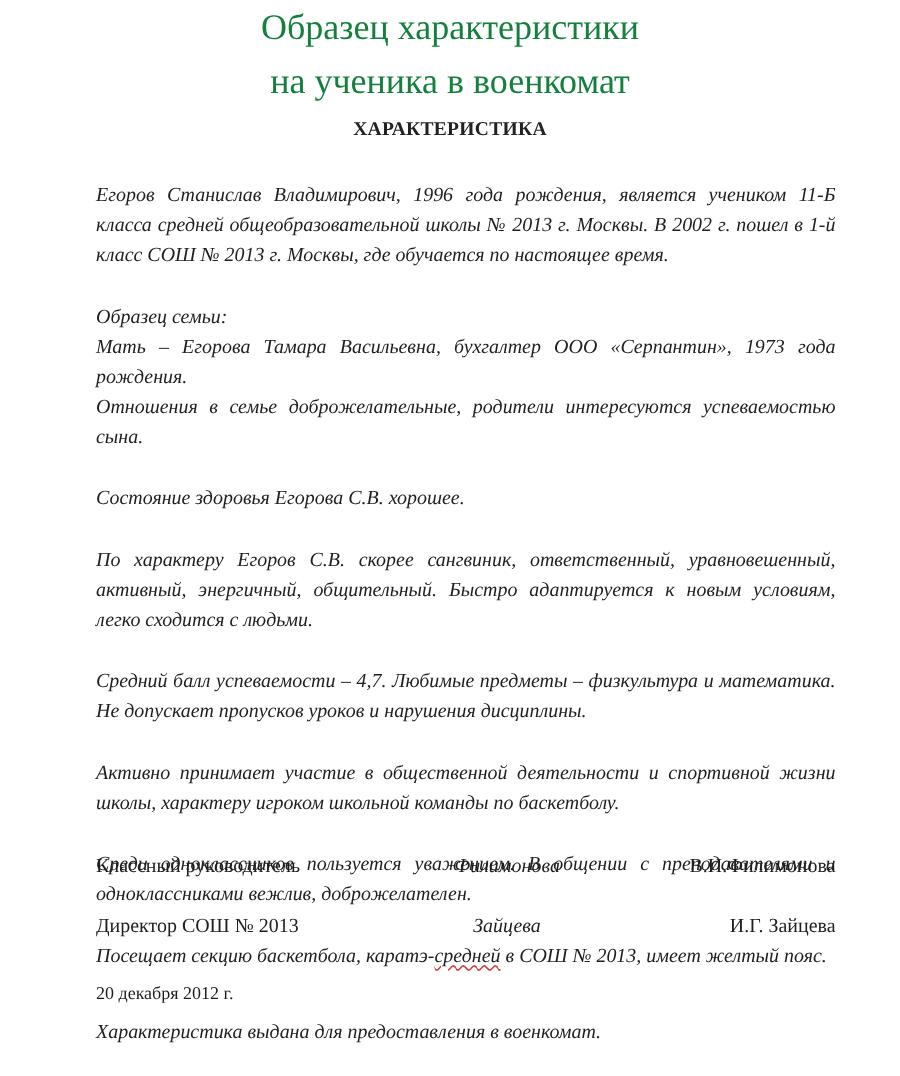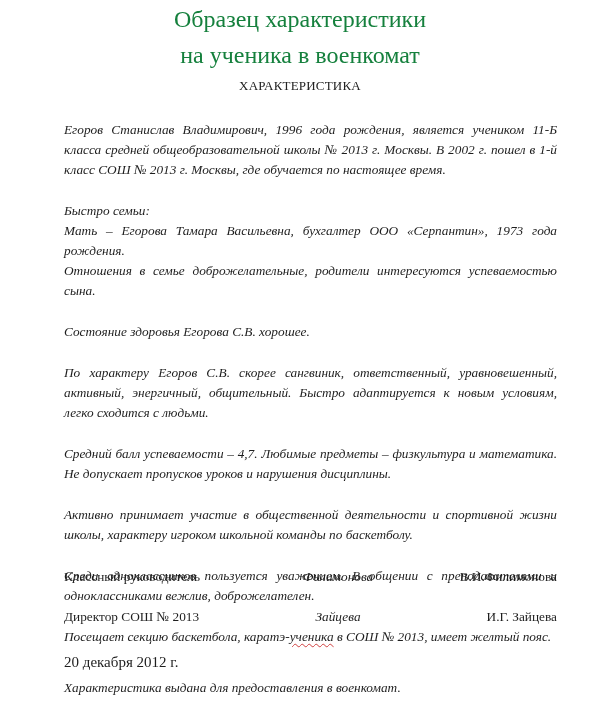--- a/index.html
+++ b/index.html
@@ -3,56 +3,56 @@
 <meta charset="utf-8">
 <style>
   html, body { margin: 0; padding: 0; background: #ffffff; }
   body { width: 600px; height: 717px; overflow: hidden; position: relative;
          font-family: "Liberation Serif", "DejaVu Serif", serif; color: #1e1e1e; }
   .title { position: absolute; left: 0; width: 600px; text-align: center;
            font-size: 24px; line-height: 30px; color: #15803d; }
   .t1 { top: 4px; }
   .t2 { top: 40px; }
   .heading { position: absolute; top: 78px; left: 0; width: 600px; text-align: center;
-             font-size: 13px; letter-spacing: 0.2px; color: #222; }
+             font-size: 13px; letter-spacing: 0.2px; color: #222; font-weight: bold; }
   .page { position: absolute; left: 64px; width: 493px; top: 120px;
           font-size: 13.3px; line-height: 20px; font-style: italic; }
   .p { margin: 0 0 21px 0; text-align: justify; }
   .p.nogap { margin-bottom: 0; margin-top: 31px; }
   .line { display: block; }
   .spell { text-decoration: underline wavy #d04040; text-decoration-thickness: 1px; text-underline-offset: 2px; }
   .sigrow { position: absolute; left: 64px; width: 493px; height: 20px; font-size: 13.3px; line-height: 20px; }
   .sig-role { position: absolute; left: 0; }
   .sig-sign { position: absolute; left: 214px; width: 120px; text-align: center; font-style: italic; }
   .sig-name { position: absolute; right: 0; }
-  .date { position: absolute; left: 64px; top: 652px; font-size: 15px; line-height: 20px; }
+  .date { position: absolute; left: 64px; top: 652px; font-size: 12px; line-height: 20px; }
 </style>
 </head>
 <body>
 
 <div>
   <div class="title t1">Образец характеристики</div>
   <div class="title t2">на ученика в военкомат</div>
   <div class="heading">ХАРАКТЕРИСТИКА</div>
 
   <div class="page">
     <p class="p">Егоров Станислав Владимирович, 1996 года рождения, является учеником 11-Б класса средней общеобразовательной школы № 2013 г. Москвы. В 2002 г. пошел в 1-й класс СОШ № 2013 г. Москвы, где обучается по настоящее время.</p>
 
     <div class="p">
-      <span class="line">Быстро семьи:</span>
+      <span class="line">Образец семьи:</span>
       <span class="line">Мать – Егорова Тамара Васильевна, бухгалтер ООО «Серпантин», 1973 года рождения.</span>
       <span class="line">Отношения в семье доброжелательные, родители интересуются успеваемостью сына.</span>
     </div>
 
     <p class="p">Состояние здоровья Егорова С.В. хорошее.</p>
     <p class="p">По характеру Егоров С.В. скорее сангвиник, ответственный, уравновешенный, активный, энергичный, общительный. Быстро адаптируется к новым условиям, легко сходится с людьми.</p>
     <p class="p">Средний балл успеваемости – 4,7. Любимые предметы – физкультура и математика. Не допускает пропусков уроков и нарушения дисциплины.</p>
     <p class="p">Активно принимает участие в общественной деятельности и спортивной жизни школы, характеру игроком школьной команды по баскетболу.</p>
     <p class="p">Среди одноклассников пользуется уважением. В общении с преподавателями и одноклассниками вежлив, доброжелателен.</p>
-    <p class="p"><span>Посещает секцию баскетбола, каратэ-</span><span class="spell">ученика</span><span> в СОШ № 2013, имеет желтый пояс.</span></p>
+    <p class="p"><span>Посещает секцию баскетбола, каратэ-</span><span class="spell">средней</span><span> в СОШ № 2013, имеет желтый пояс.</span></p>
     <p class="p nogap">Характеристика выдана для предоставления в военкомат.</p>
   </div>
 
   <div class="sigrow" style="top:567px">
     <span class="sig-role">Классный руководитель</span>
     <span class="sig-sign">Филимонова</span>
     <span class="sig-name">В.И.Филимонова</span>
   </div>
   <div class="sigrow" style="top:607px">
     <span class="sig-role">Директор СОШ № 2013</span>

